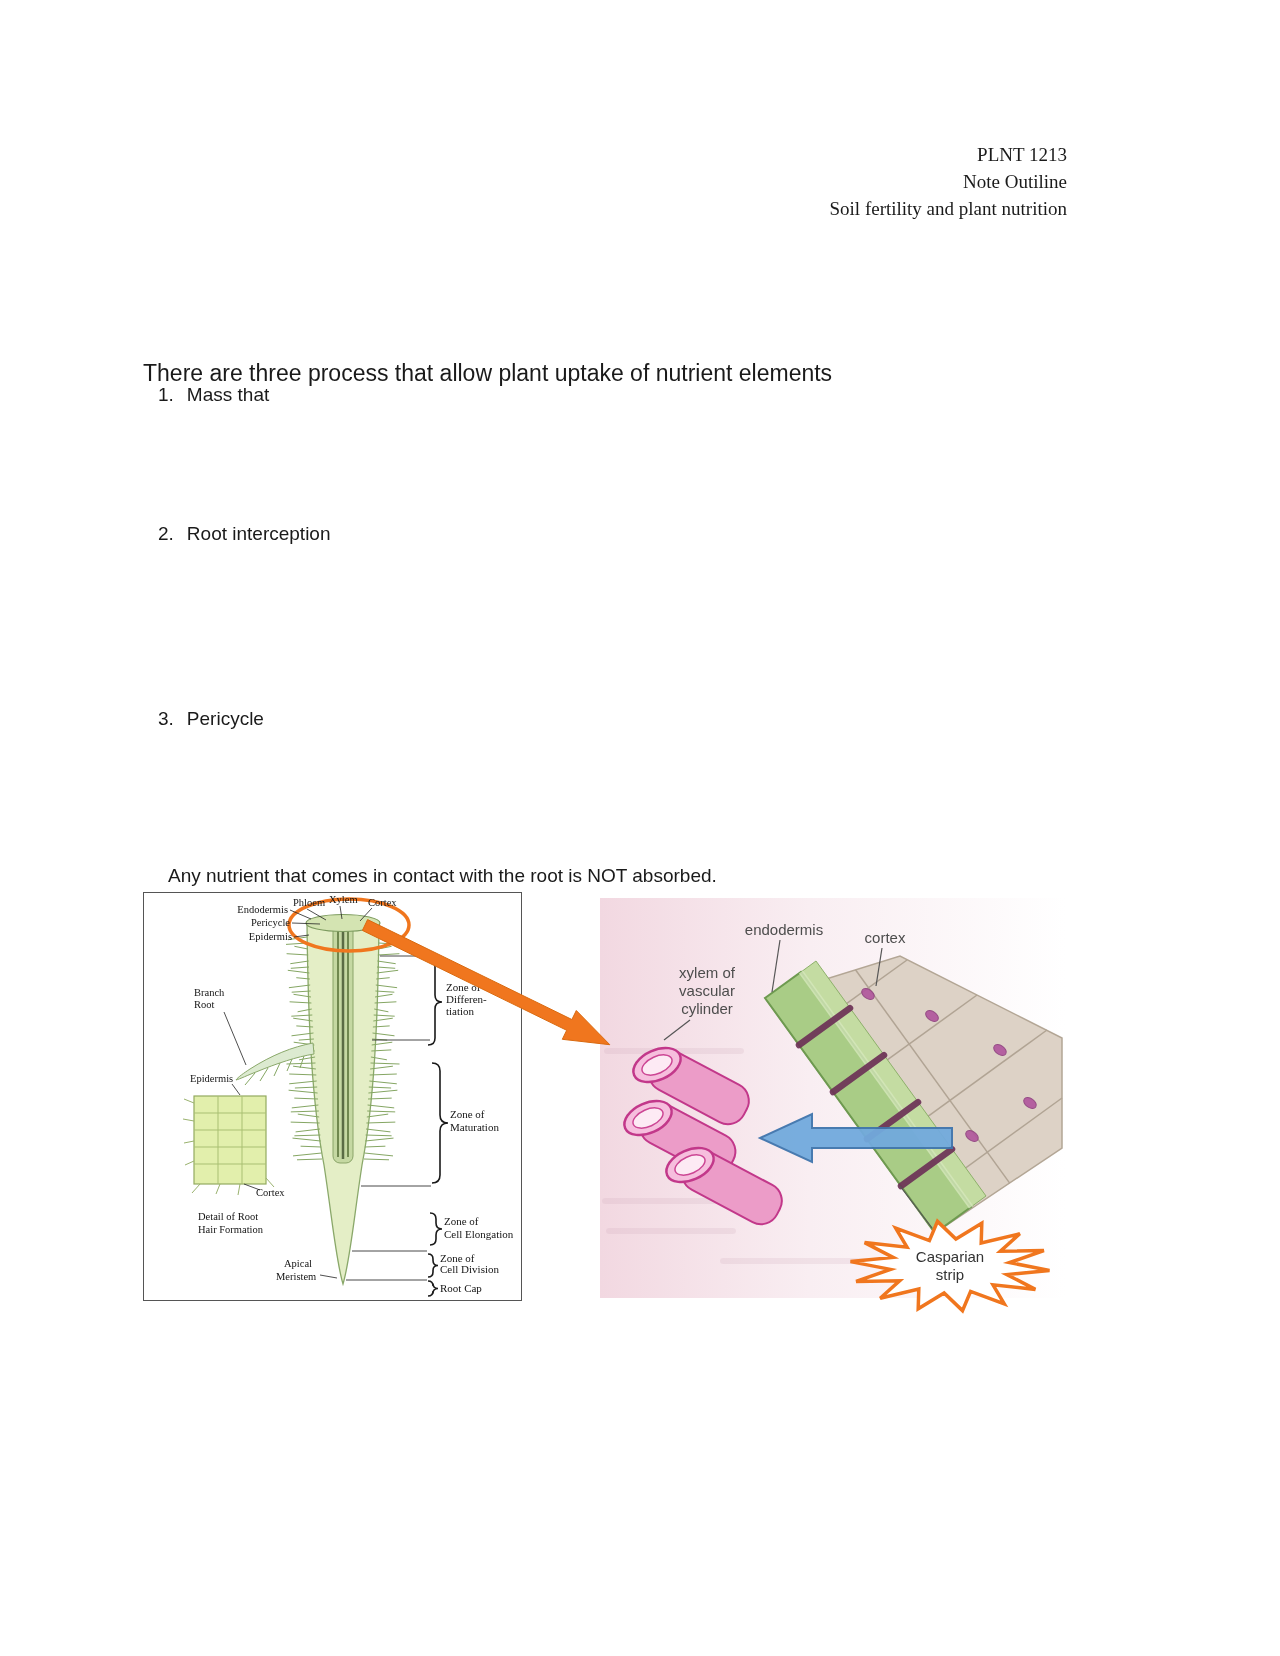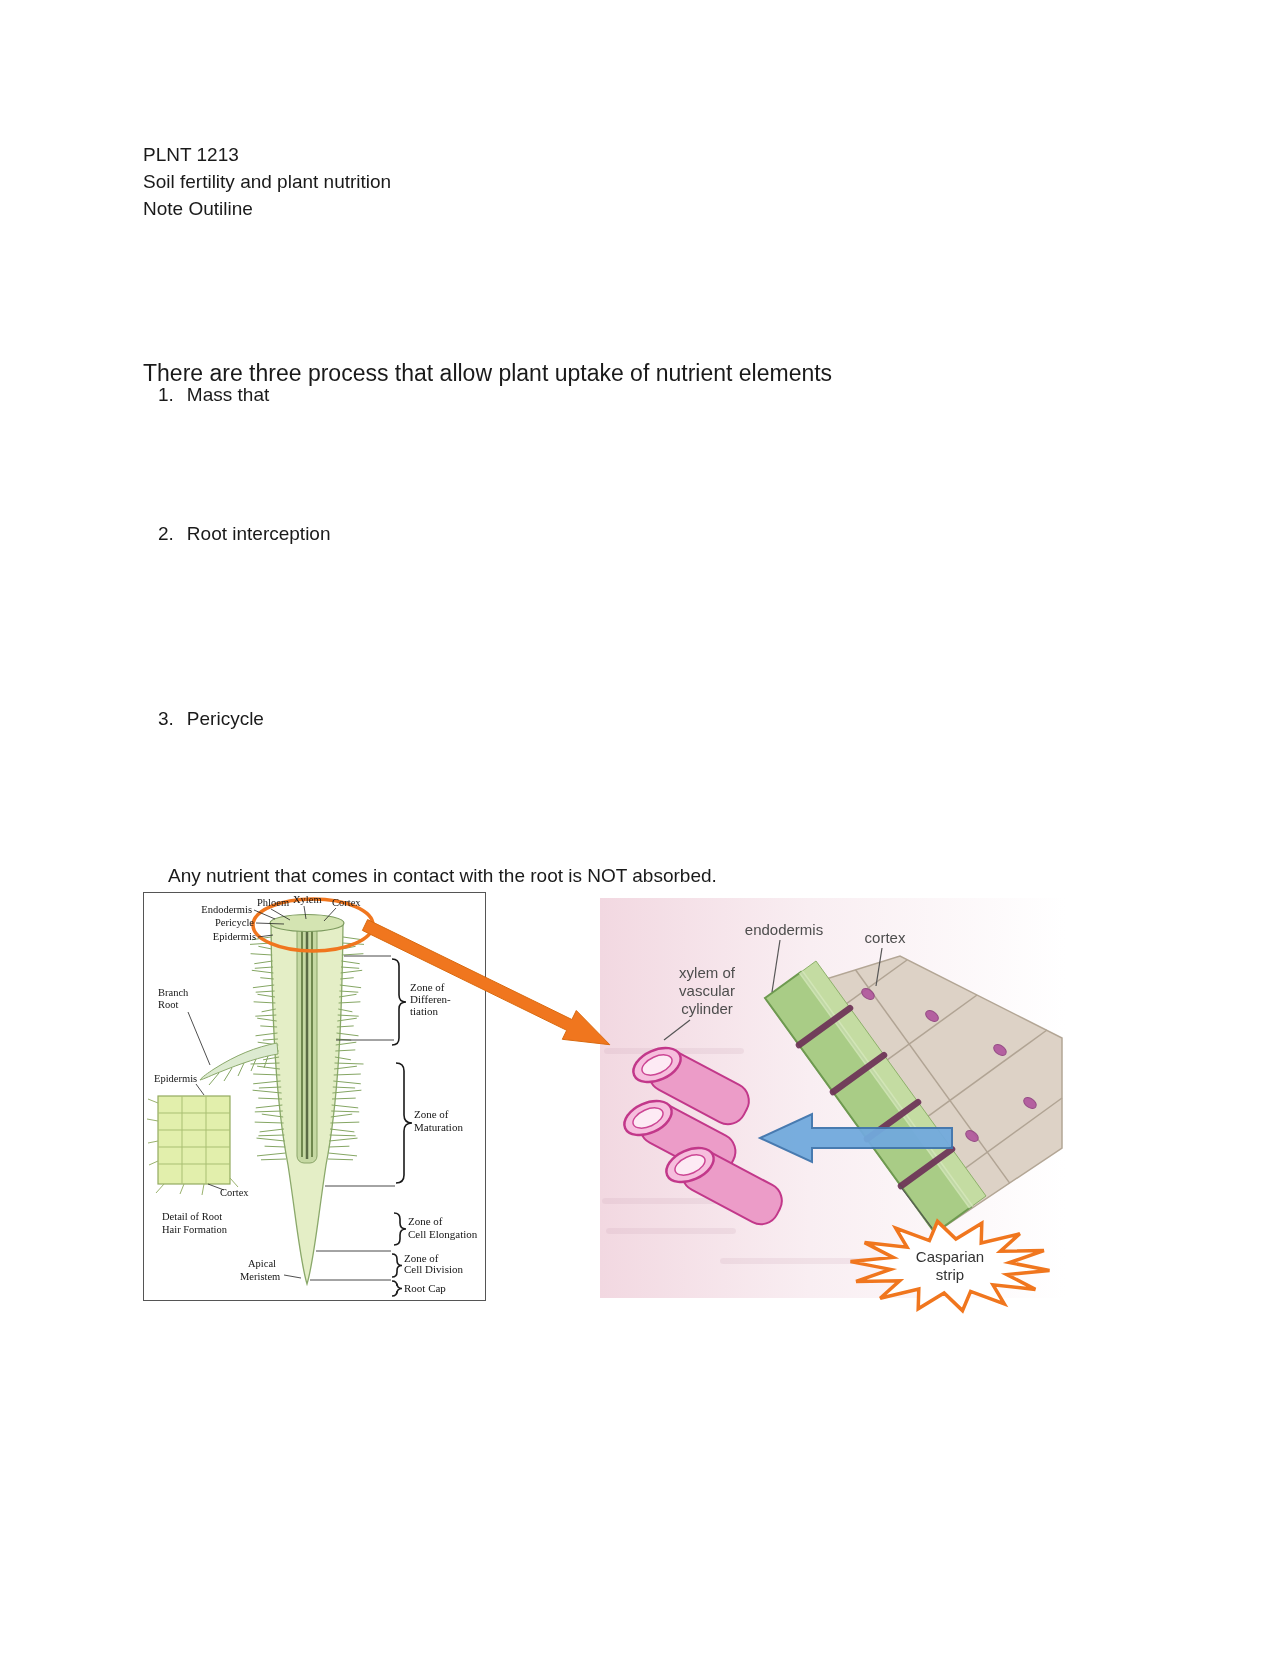--- a/index.html
+++ b/index.html
@@ -1,45 +1,45 @@
 <!DOCTYPE html>
 <html><head>
 <meta charset="utf-8">
 <style>
   html,body{margin:0;padding:0;background:#fff;}
   .page{position:relative;width:1280px;height:1656px;background:#ffffff;overflow:hidden;
         font-family:"Liberation Sans",sans-serif;color:#1a1a1a;}
-  .title-block{position:absolute;left:143px;top:141px;width:924px;text-align:left;
-               font-size:19px;line-height:27px;}
+  .title-block{position:absolute;left:143px;top:141px;width:924px;text-align:right;
+               font-size:19px;line-height:27px;font-family:Liberation Serif, serif;}
   .intro{position:absolute;left:143px;top:337px;font-size:23px;}
   .list-item{position:absolute;left:158px;font-size:19px;}
   .list-item .num{display:inline-block;margin-right:13px;}
   .note{position:absolute;left:168px;top:846px;font-size:19px;}
   .fig-left{position:absolute;left:143px;top:892px;width:341px;height:407px;
-            border:1px solid #555;background:#fff;}
+            border:1px solid #555;background:#fff;padding-left:36px;}
   .fig-right{position:absolute;left:600px;top:898px;width:466px;height:430px;}
   .connector{position:absolute;left:340px;top:905px;width:300px;height:170px;z-index:6;}
   svg{display:block;}
   .rl{font:10.5px "Liberation Serif",serif;fill:#141414;}
   .zl{font:11px "Liberation Serif",serif;fill:#141414;}
   .cl{font:15px "Liberation Sans",sans-serif;fill:#4d4d4d;}
   .cl-dark{font:15px "Liberation Sans",sans-serif;fill:#333;}
   .leader{stroke:#222;stroke-width:0.8;fill:none;}
   .guide{stroke:#333;stroke-width:0.9;fill:none;}
   .brace{stroke:#1a1a1a;stroke-width:1.6;fill:none;}
 </style>
 </head>
 <body>
 
 <div class="page">
 
   <header class="title-block">
     <div>PLNT 1213</div>
+    <div>Note Outiline</div>
     <div>Soil fertility and plant nutrition</div>
-    <div>Note Outiline</div>
   </header>
 
   <p class="intro">There are three process that allow plant uptake of nutrient elements</p>
 
   <div class="list-item" style="top:384px">
     <span class="num">1.</span><span>Mass that</span>
   </div>
   <div class="list-item" style="top:523px">
     <span class="num">2.</span><span>Root interception</span>
   </div>

